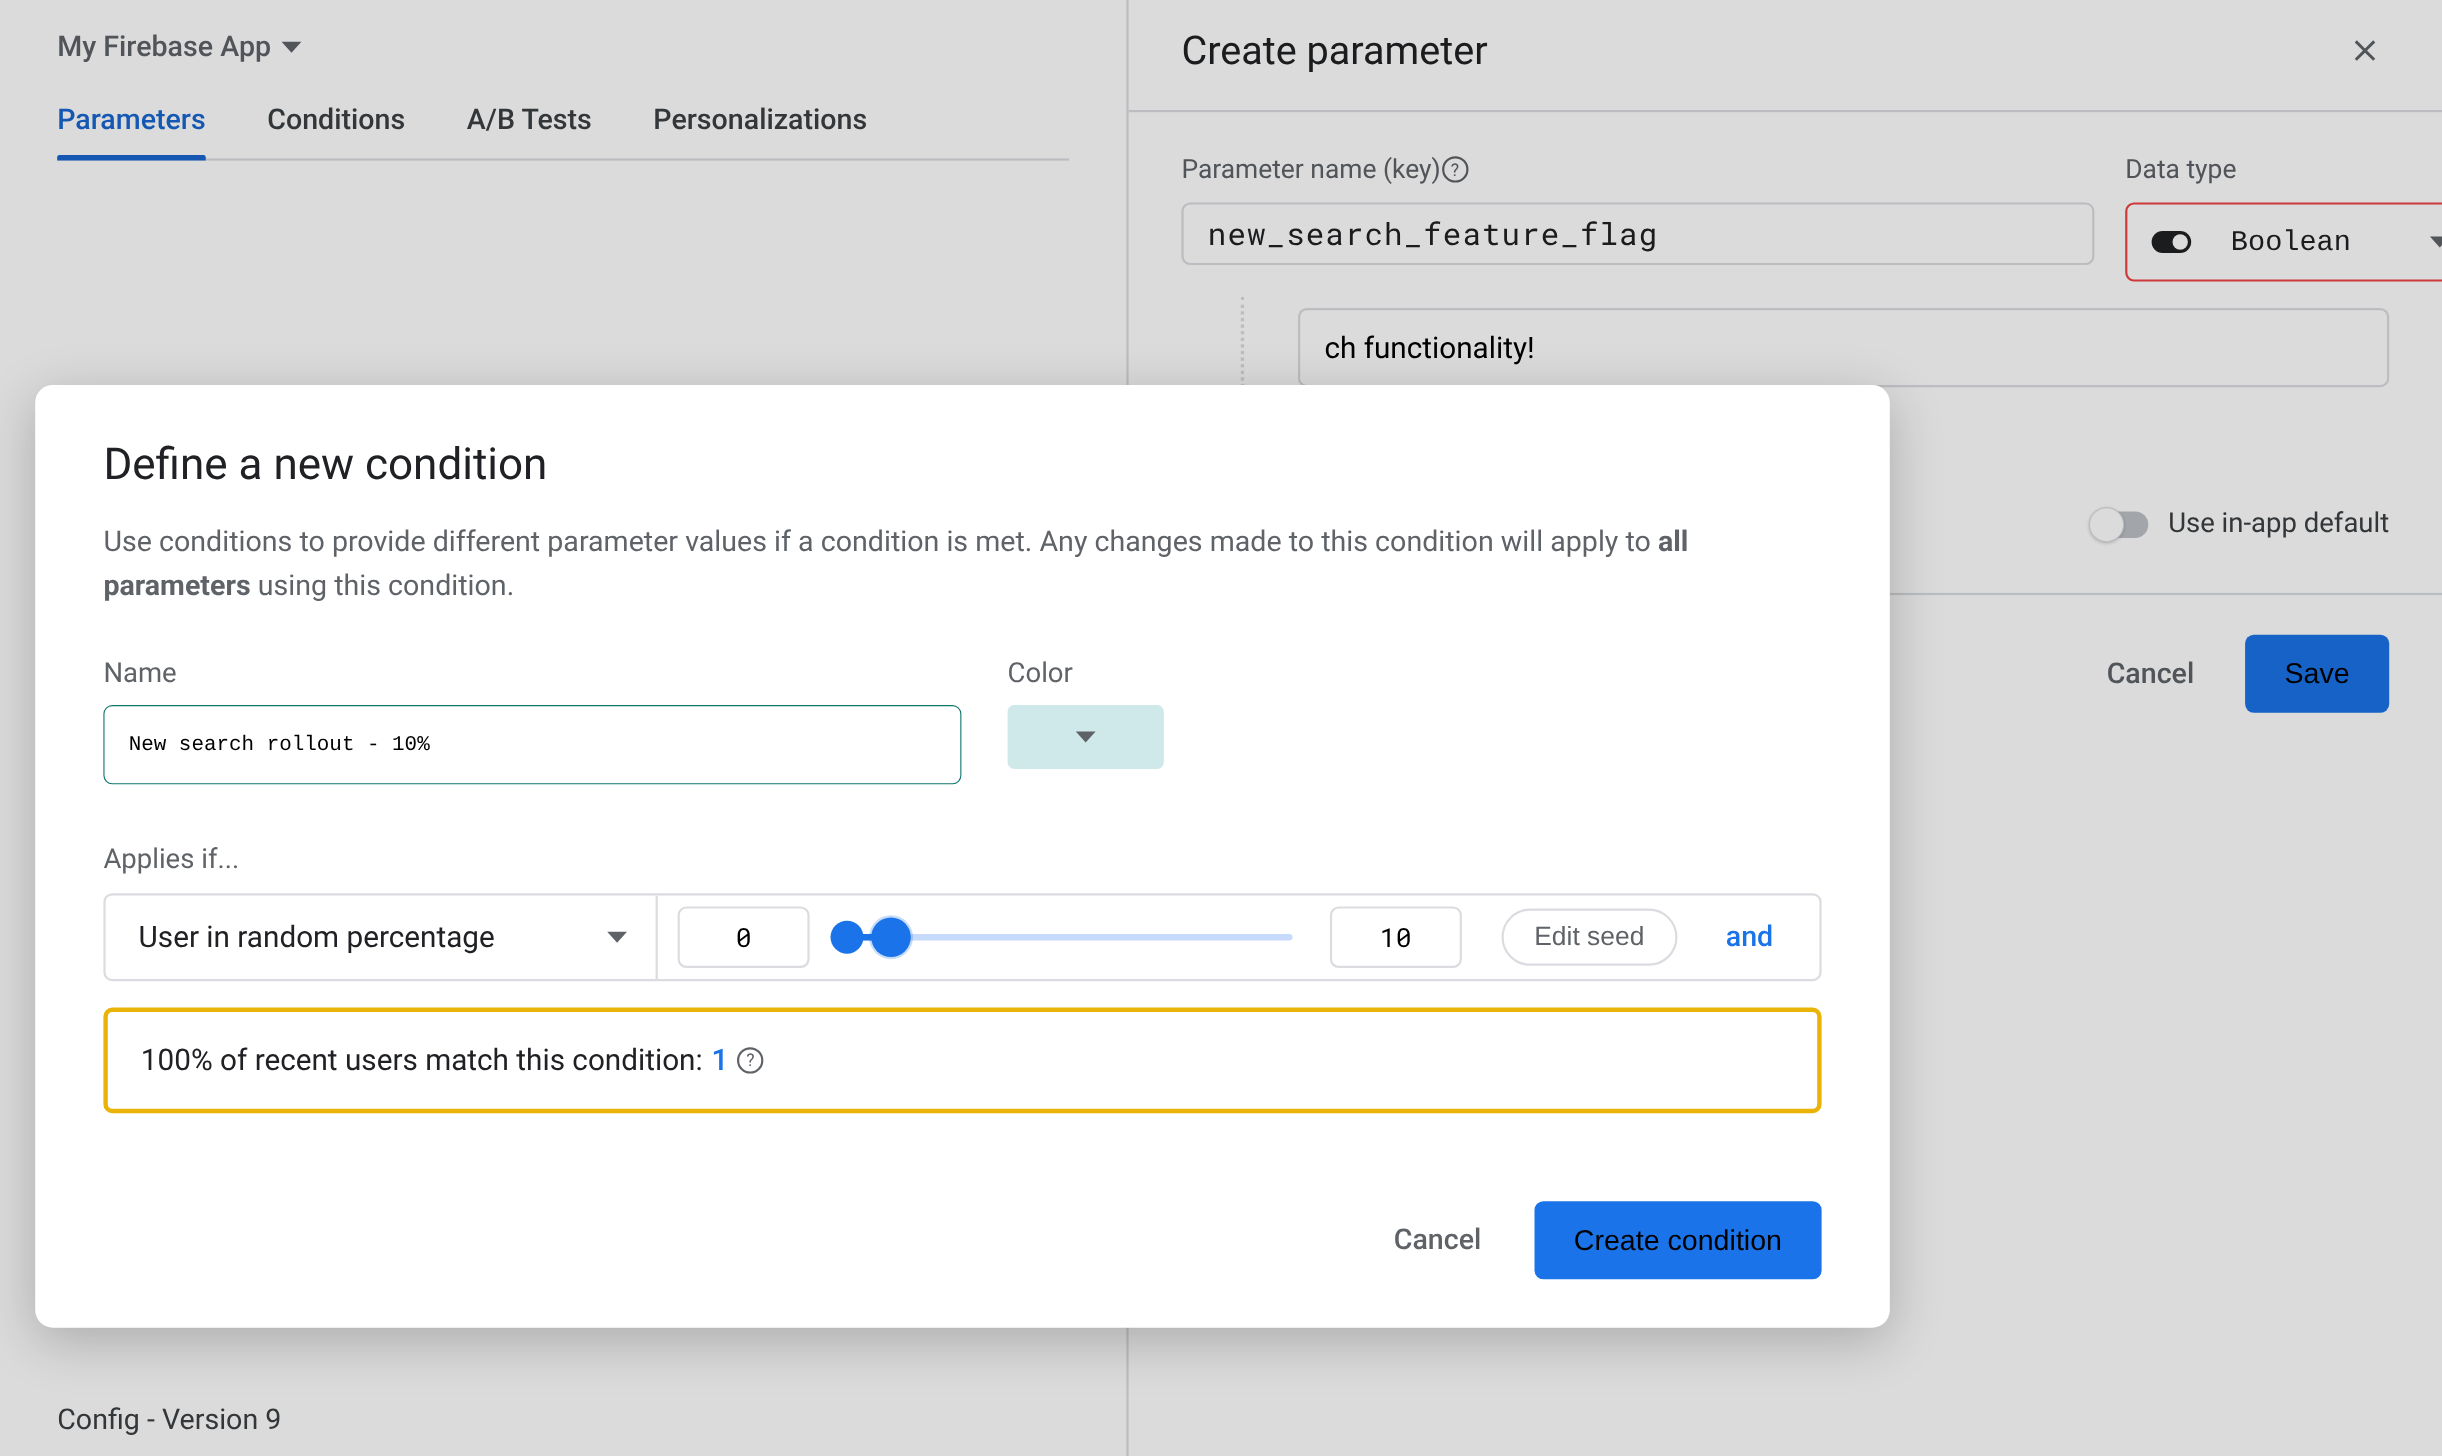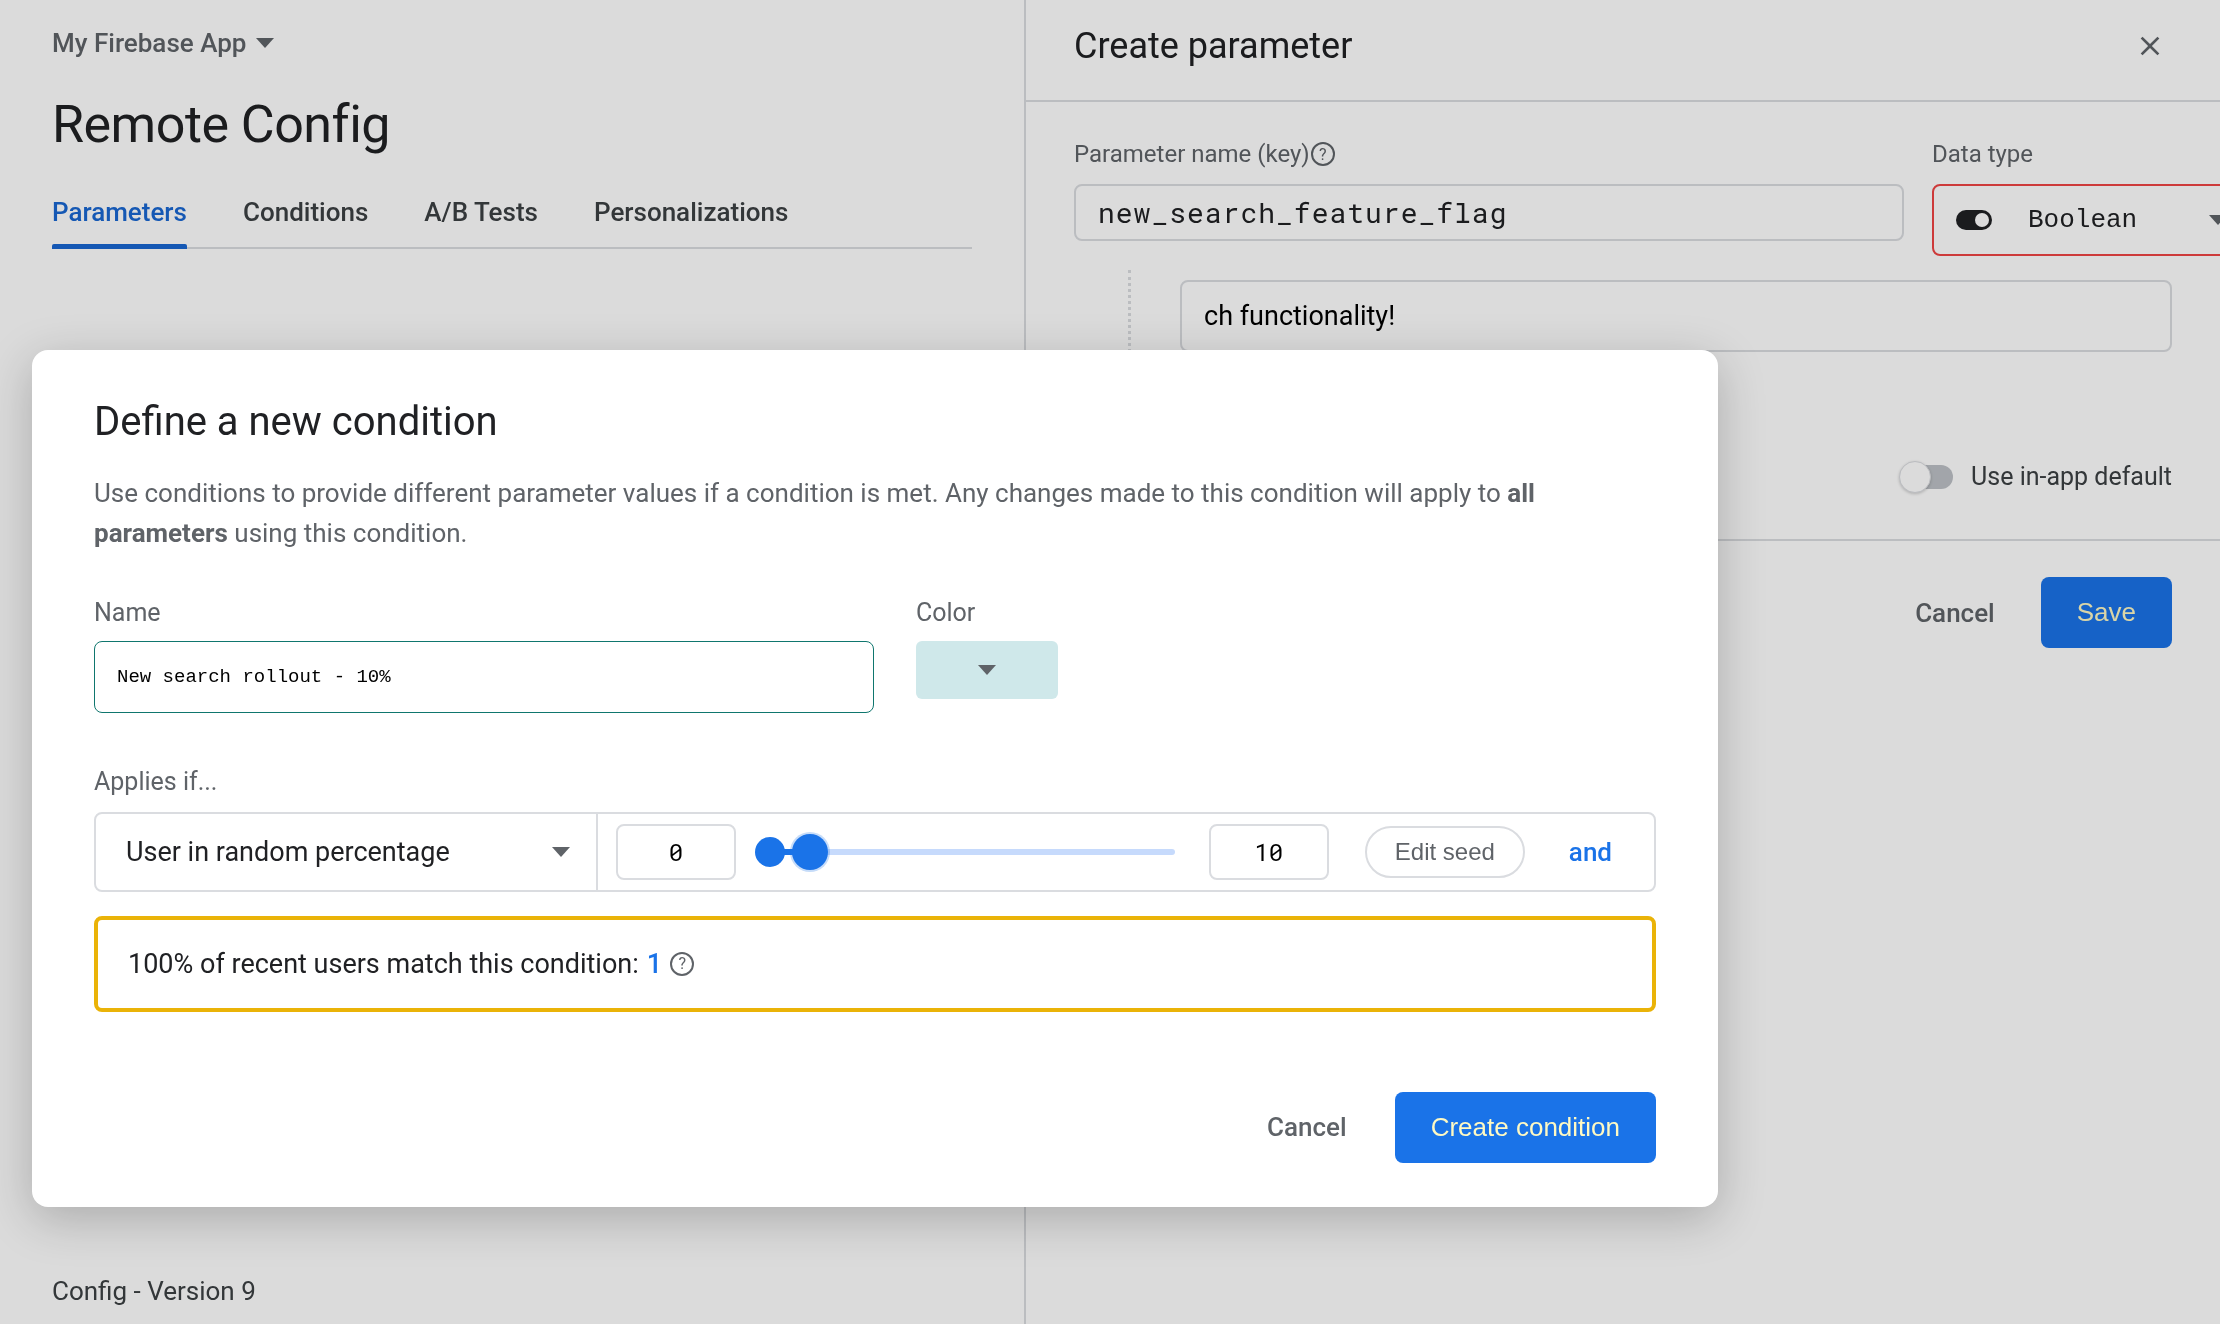--- a/index.html
+++ b/index.html
@@ -240,21 +240,21 @@
   }
   .btn-text {
     color: #5f6368;
     font-size: 26px;
     font-weight: 500;
     cursor: pointer;
     padding: 16px 10px;
   }
   .btn-primary {
     background: #1a73e8;
-    color: #fef9c3;
+    color: #000000;
     font-size: 26px;
     font-weight: 500;
     border: none;
     border-radius: 8px;
     padding: 20px 36px;
     cursor: pointer;
   }
   .btn-primary.light { background: #1a73e8; }
 
   
@@ -435,21 +435,20 @@
 </head>
 <body>
 
 <div class="page">
 
   <div class="left-pane">
     <div class="app-selector">
       <span>My Firebase App</span>
       <span class="caret-down"></span>
     </div>
-    <h1 class="page-title">Remote Config</h1>
     <div class="tabs">
       <div class="tab active">Parameters</div>
       <div class="tab">Conditions</div>
       <div class="tab">A/B Tests</div>
       <div class="tab">Personalizations</div>
     </div>
     <div class="config-version">Config - Version 9</div>
   </div>
 
   <div class="right-panel">

